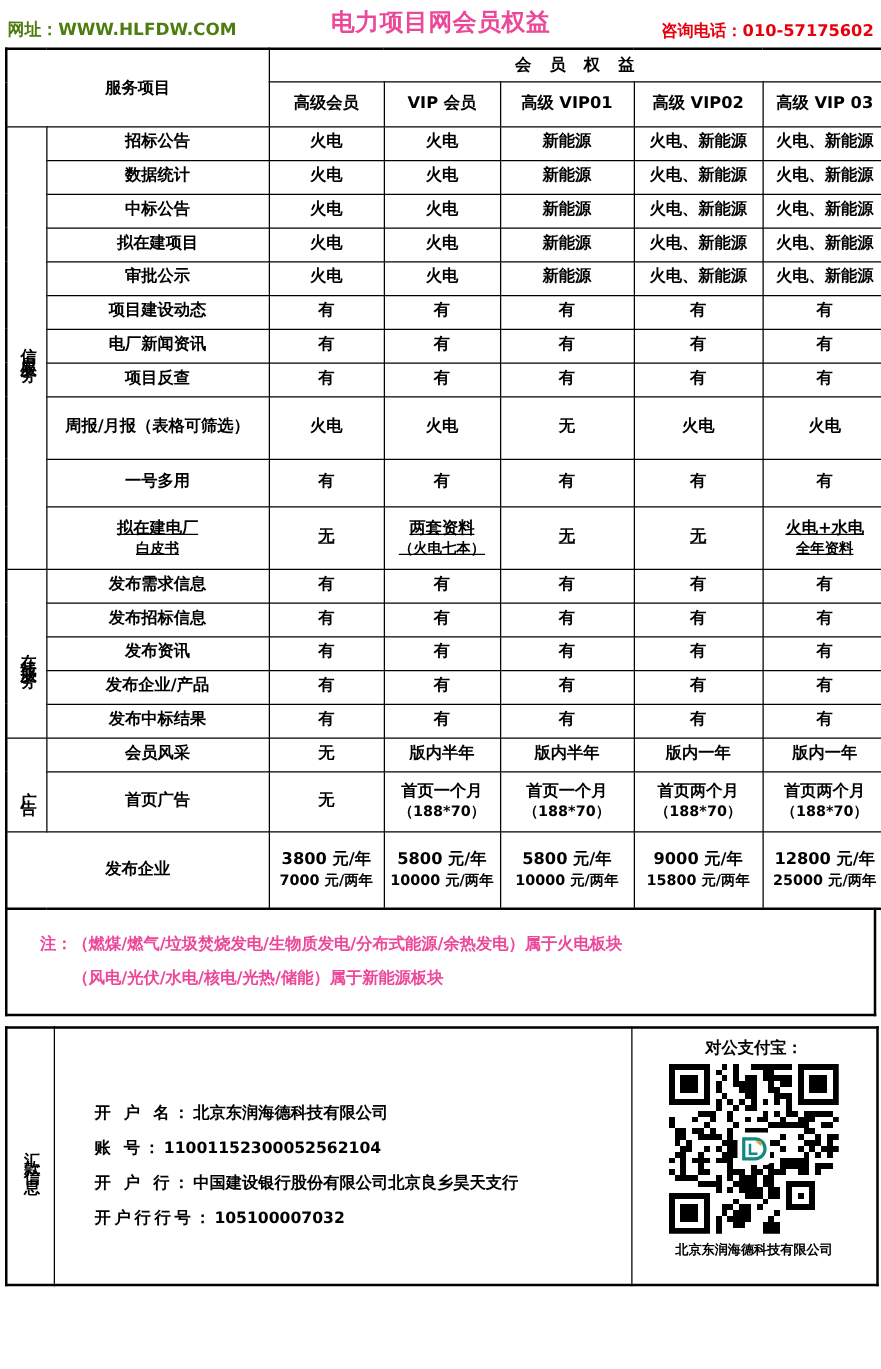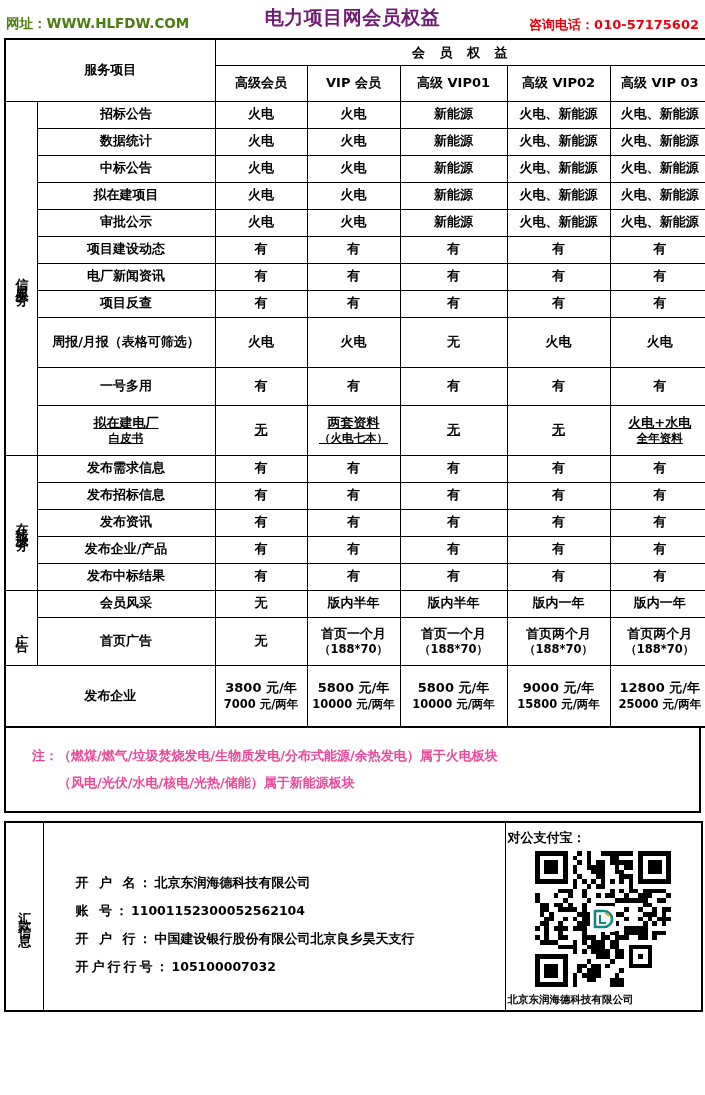--- a/index.html
+++ b/index.html
@@ -33,21 +33,21 @@
     letter-spacing: 0px;
     white-space: nowrap;
   }
   .doc-title {
     position: absolute;
     left: 0; right: 0;
     top: 5px;
     text-align: center;
     font-size: 19px;
     font-weight: bold;
-    color: #701a75;
+    color: #ec4899;
     letter-spacing: 0.5px;
   }
   .phone {
     position: absolute;
     right: 6px;
     top: 16px;
     font-size: 13px;
     font-weight: bold;
     color: #e8000d;
     white-space: nowrap;
@@ -163,21 +163,21 @@
     font-size: 13px;
     padding: 10px 0;
   }
   .bank-info {
     padding: 33px 0 16px 32px;
     line-height: 2.15;
     font-size: 13.5px;
   }
   .bank-info .lbl { letter-spacing: 3px; }
   .bank-info .num { letter-spacing: 0px; font-size: 12.5px; }
-  .qr-cell { text-align: left; padding: 6px 2px 3px 2px; }
+  .qr-cell { text-align: center; padding: 6px 2px 20px 2px; }
   .qr-title { font-size: 13px; font-weight: bold; margin-bottom: 4px; }
   .qr-box {
     width: 136px; height: 136px;
     margin: 0 auto;
     position: relative;
     background: #ffffff;
   }
   .qr-box svg { display: block; }
   .qr-logo {
     position: absolute;

